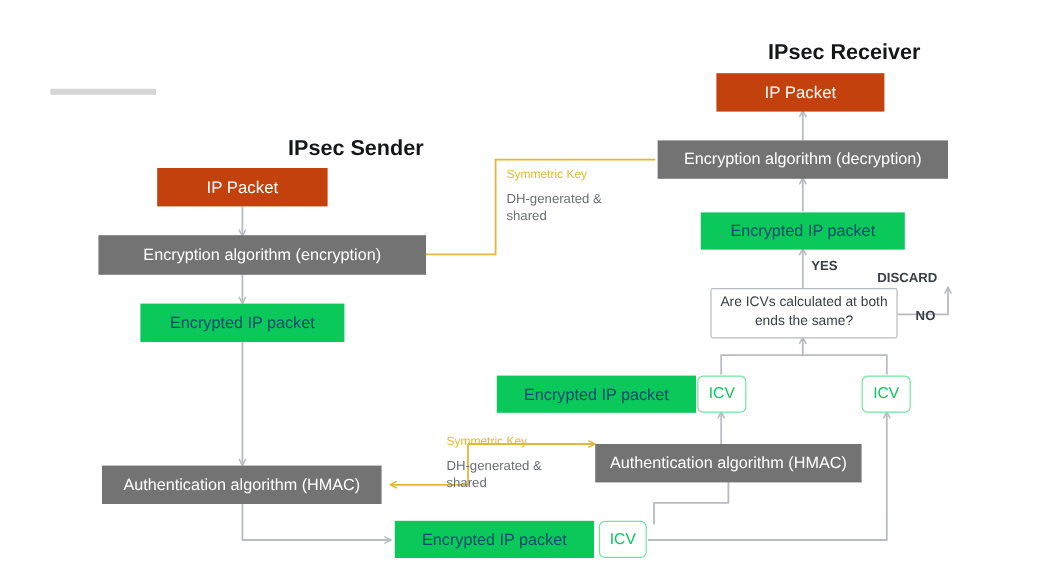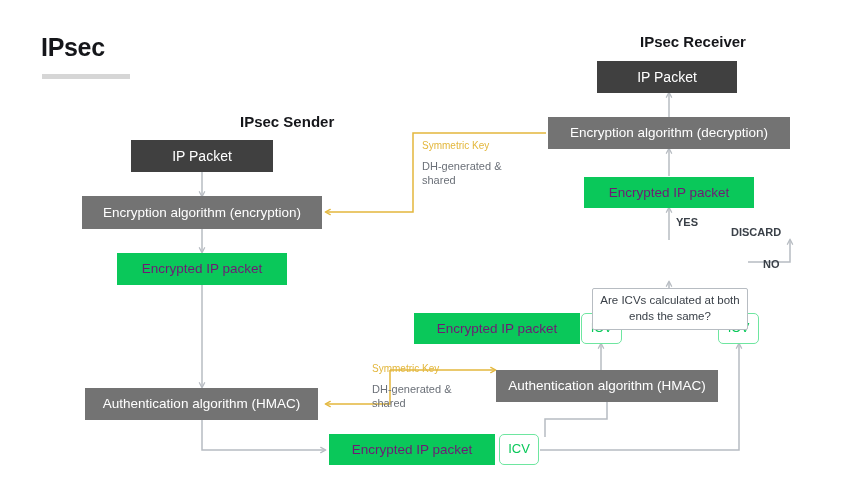--- a/index.html
+++ b/index.html
@@ -22,34 +22,34 @@
   }
 
   .title{
     font-size:25px;font-weight:bold;color:#15161a;
     letter-spacing:-0.3px;
   }
   .title-rule{
     position:absolute;background:#d6d6d6;
   }
   .sect-label{
-    position:absolute;font-size:15px;font-weight:bold;color:#15161a;
+    position:absolute;font-size:18px;font-weight:bold;color:#15161a;
     white-space:nowrap;
     padding-left:32px;
   }
 
-  .box-orange{background:#404040;color:#ffffff;font-size:14px;}
+  .box-orange{background:#c2410c;color:#ffffff;font-size:14px;}
   .box-teal  {background:#737373;color:#ffffff;font-size:13.5px;}
-  .box-green {background:#0ac85a;color:#701a75;font-size:13.5px;}
+  .box-green {background:#0ac85a;color:#0c4a6e;font-size:13.5px;}
   .box-icv   {background:#ffffff;color:#0ac85a;border:1.6px solid #6ee6a0;
               border-radius:5px;font-size:13px;}
   .box-decision{
     background:#ffffff;color:#3a4048;border:1px solid #b7bcc2;
     border-radius:2px;font-size:11.5px;line-height:1.35;
-    white-space:normal;padding:4px 6px;margin-top:48px;
+    white-space:normal;padding:4px 6px;
   }
 
   .key-title{
     position:absolute;color:#e3b73c;font-size:10px;white-space:nowrap;
   }
   .key-sub{
     position:absolute;color:#6b7078;font-size:11px;line-height:1.3;
     white-space:pre-line;
   }
   .flow-label{
@@ -58,21 +58,20 @@
   }
 
   svg.wires{position:absolute;left:0;top:0;width:868px;height:488px;
             pointer-events:none;}
 </style>
 </head>
 <body>
 
 <div id="stage">
 
-  <div class="title" style="position:absolute;left:41px;top:33px;">IPsec</div>
   <div class="title-rule" style="left:42px;top:74px;width:88px;height:5px;"></div>
 
   <div class="sect-label" style="left:160px;top:113px;margin-left:48px;">IPsec Sender</div>
   <div class="sect-label" style="left:608px;top:33px;">IPsec Receiver</div>
 
   <svg class="wires" viewBox="0 0 868 488">
     <defs>
       <marker id="ag" markerWidth="9" markerHeight="9" refX="5.2" refY="3.6" orient="auto" markerUnits="userSpaceOnUse">
         <path d="M1,1 L6,3.6 L1,6.2" fill="none" stroke="#b7bcc2" stroke-width="1.3" stroke-linecap="round" stroke-linejoin="round"></path>
       </marker>
@@ -113,21 +112,21 @@
 
       <path d="M546,133 L413,133 L413,212 L326,212" marker-end="url(#ak)"></path>
 
       <path d="M390,370 L390,404 L326,404" marker-end="url(#ak)"></path>
       <path d="M390,370 L495,370" marker-end="url(#ak)"></path>
     </g>
   </svg>
 
   <div class="node box-orange" style="left:131px;top:140px;width:142px;height:32px;">IP Packet</div>
 
-  <div class="node box-teal" style="left:82px;top:196px;width:240px;height:33px;">Encryption algorithm (encryption)</div>
+  <div class="node box-teal" style="left:82px;top:196px;width:273px;height:33px;">Encryption algorithm (encryption)</div>
 
   <div class="node box-green" style="left:117px;top:253px;width:170px;height:32px;">Encrypted IP packet</div>
 
   <div class="node box-teal" style="left:85px;top:388px;width:233px;height:32px;">Authentication algorithm (HMAC)</div>
 
   <div class="node box-green" style="left:329px;top:434px;width:166px;height:31px;">Encrypted IP packet</div>
   <div class="node box-icv" style="left:499px;top:434px;width:40px;height:31px;">ICV</div>
 
   <div class="node box-green" style="left:414px;top:313px;width:166px;height:31px;">Encrypted IP packet</div>
   <div class="node box-icv" style="left:581px;top:313px;width:41px;height:31px;">ICV</div>

